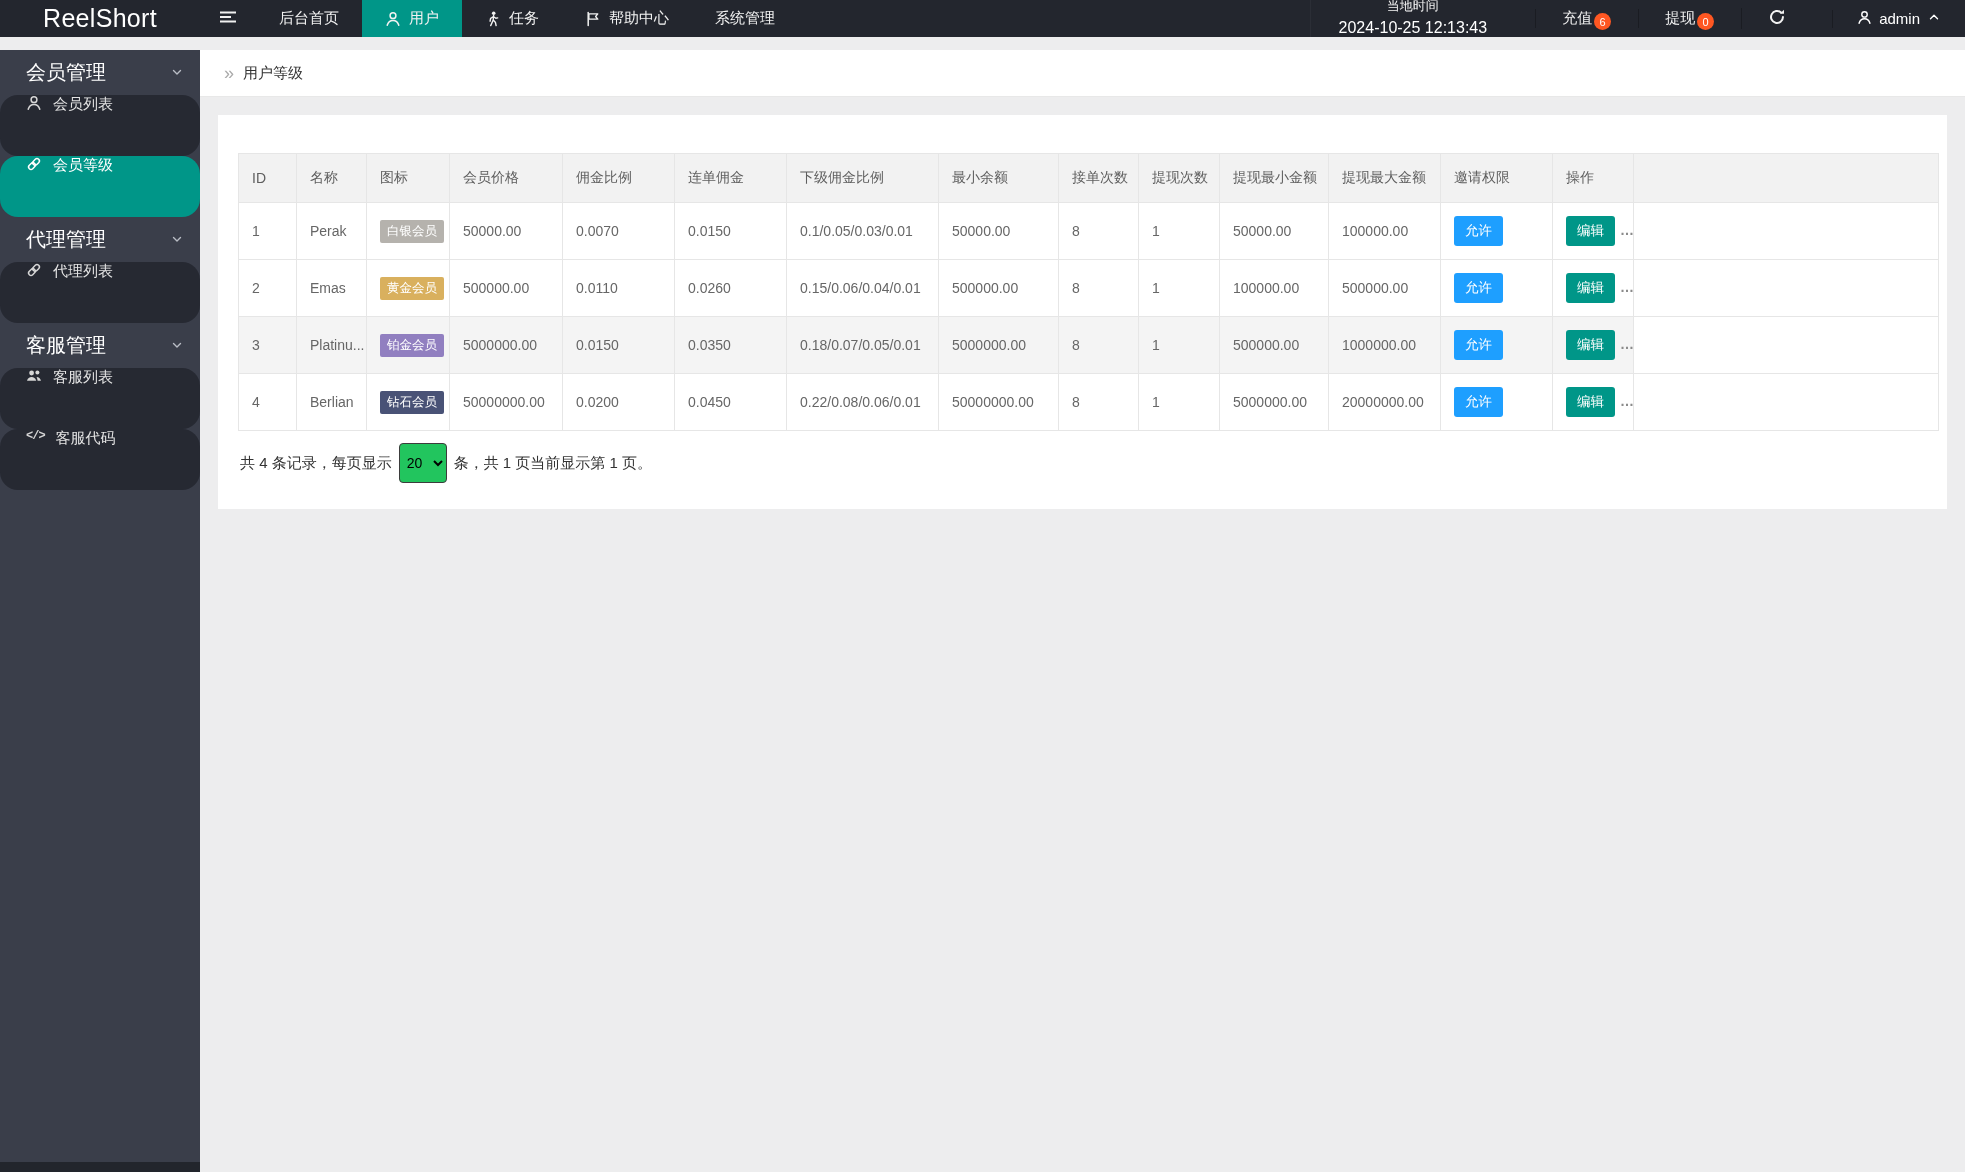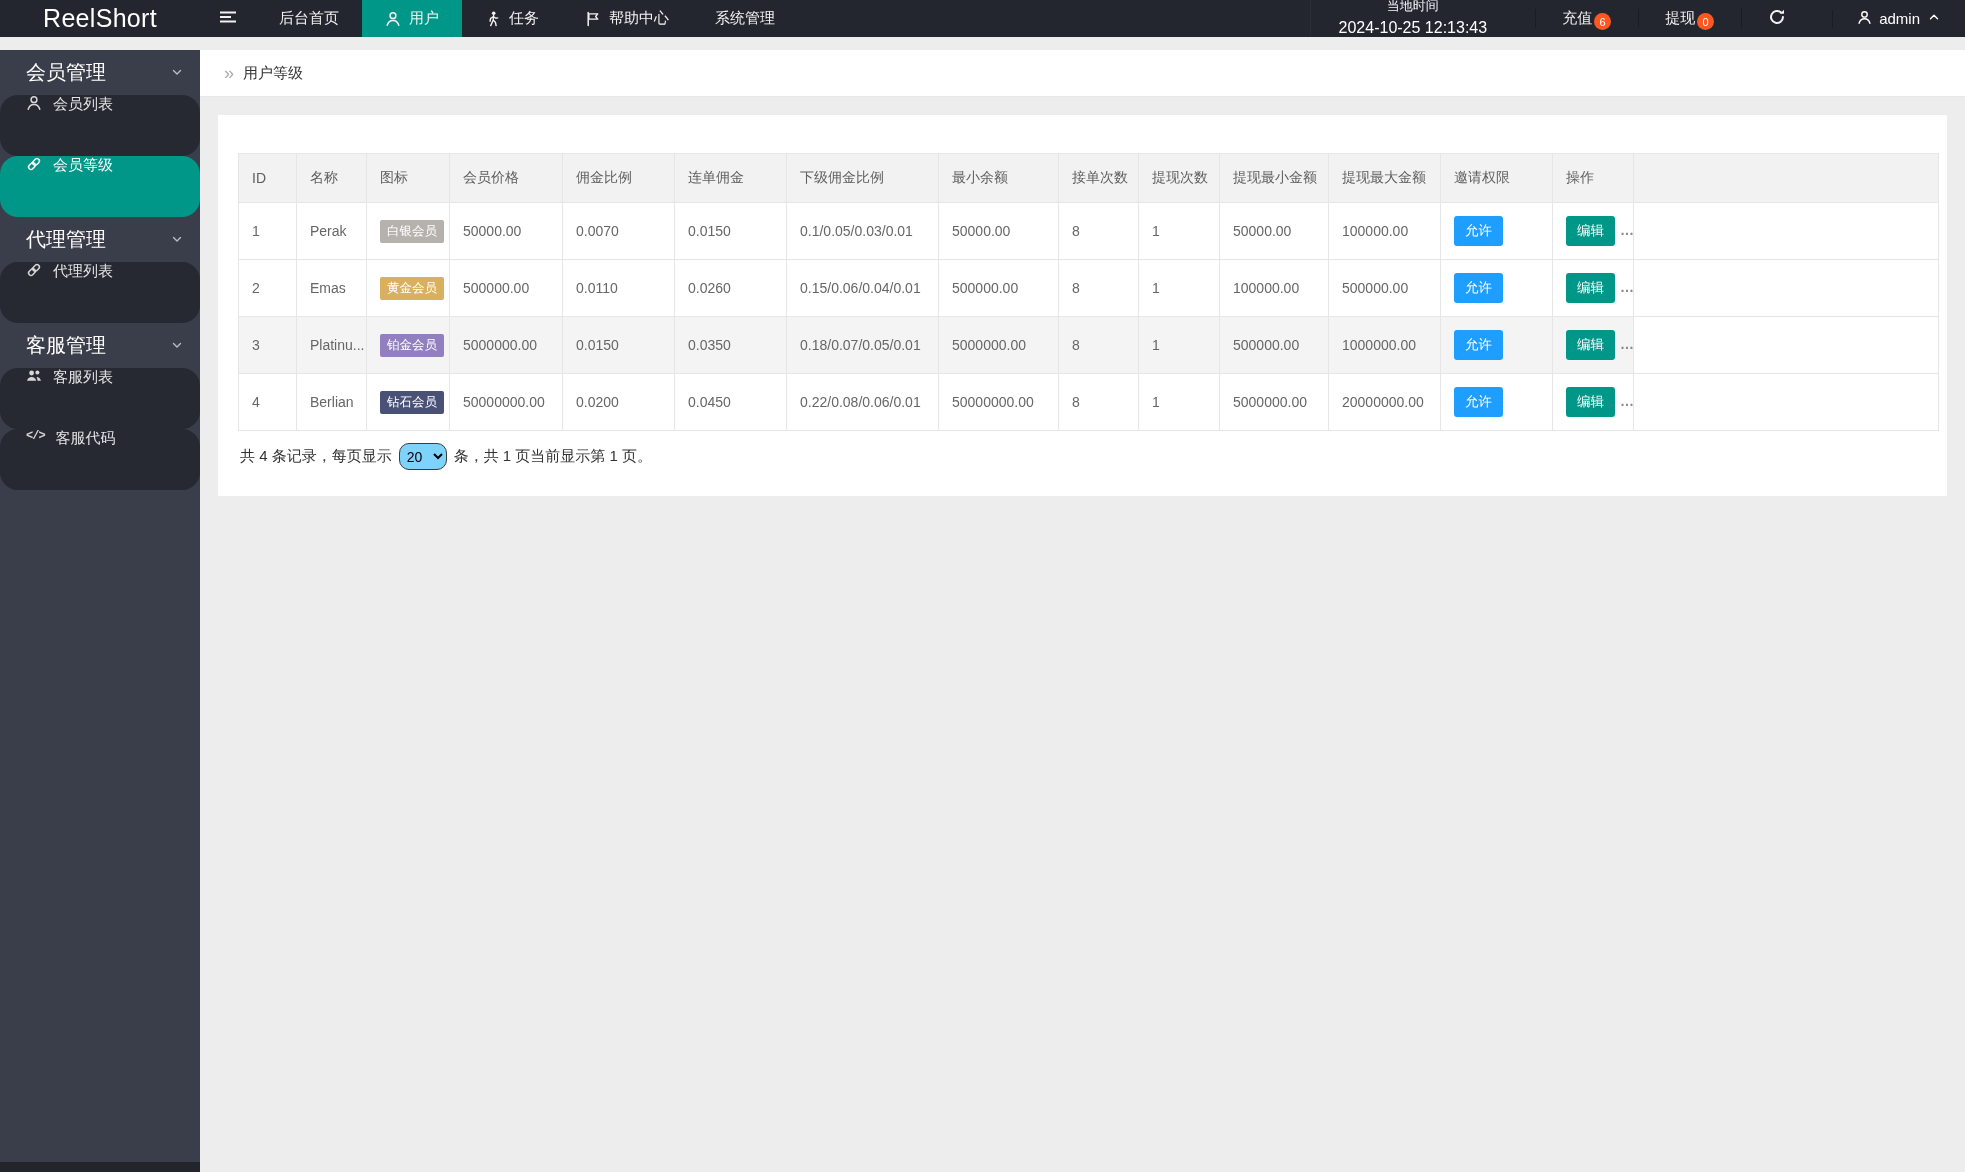--- a/index.html
+++ b/index.html
@@ -46,21 +46,21 @@
   .grid tr.row-striped td { background:#F4F4F4; }
   .grid tr.row-striped td.filler { background:#fff; }
 
   .badge-tag { display:inline-block; padding:3px 7px; border-radius:2px; color:#fff; font-size:12.5px; }
   .btn { display:inline-block; padding:6px 11px; border-radius:3px; color:#fff; font-size:13.5px; border:none; cursor:pointer; font-family:inherit; }
   .btn-invite { background:#1E9FFF; }
   .btn-edit { background:#009688; }
   .more-dots { color:#8A8A8A; margin-left:5px; font-weight:bold; letter-spacing:1px; }
 
   .table-footer { margin-top:12px; display:flex; align-items:center; gap:7px; font-size:15px; color:#333; padding-left:2px; }
-  .table-footer select { height:27px; min-width:48px; font-size:14px; border:1px solid #3c3c3c; border-radius:10px; background:#7dd3fc; padding:0 3px; font-family:inherit; }
+  .table-footer select { height:40px; min-width:48px; font-size:14px; border:1px solid #3c3c3c; border-radius:4px; background:#22c55e; padding:0 3px; font-family:inherit; }
 
   
   .c-id{width:58px} .c-name{width:70px} .c-icon{width:83px} .c-price{width:113px}
   .c-rate{width:112px} .c-chain{width:112px} .c-sub{width:152px} .c-minbal{width:120px}
   .c-orders{width:80px} .c-wtimes{width:81px} .c-minw{width:109px} .c-maxw{width:112px}
   .c-invite{width:112px} .c-op{width:81px} .c-fill{width:auto}
 </style>
 </head>
 <body>
 

